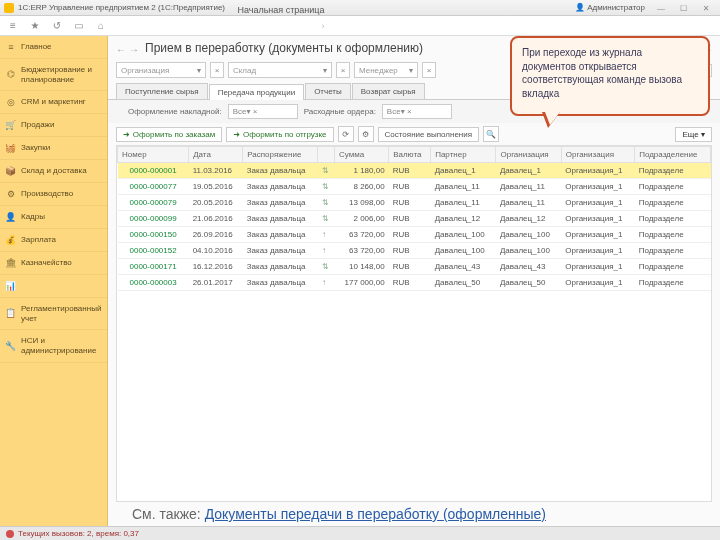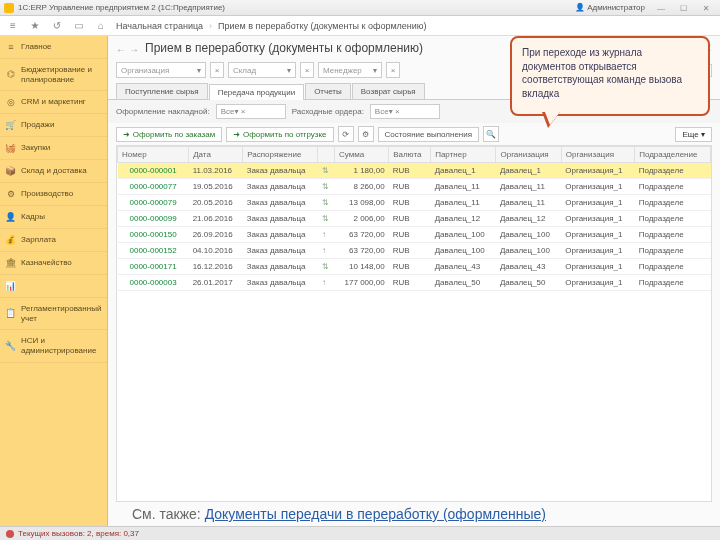--- a/index.html
+++ b/index.html
@@ -6,21 +6,21 @@
 body { width: 720px; height: 540px; overflow: hidden; background: #f0f0f0; font-size: 9px; color: #333; }
 
 .titlebar { height: 16px; background: linear-gradient(#f5f5f5,#e8e8e8); border-bottom: 1px solid #ccc; display: flex; align-items: center; padding: 0 4px; }
 .titlebar .appicon { width: 10px; height: 10px; background: #fbbd08; border-radius: 2px; margin-right: 4px; }
 .titlebar .title { font-size: 8px; color: #555; flex: 1; }
 .titlebar .wbtns span { display: inline-block; width: 20px; text-align: center; font-size: 8px; color: #888; }
 .titlebar .admin { font-size: 8px; color: #555; margin-right: 6px; }
 
 .toolbar { height: 20px; background: #fff; border-bottom: 1px solid #ddd; display: flex; align-items: center; padding: 0 6px; gap: 8px; }
 .toolbar .tbtn { width: 14px; height: 14px; color: #888; font-size: 10px; display: flex; align-items: center; justify-content: center; }
-.toolbar .breadcrumb { font-size: 9px; color: #555; display: flex; align-items: flex-end; gap: 6px; }
+.toolbar .breadcrumb { font-size: 9px; color: #555; display: flex; align-items: flex-end; gap: 6px; flex-direction: column; }
 .toolbar .breadcrumb .sep { color: #bbb; }
 
 .main { display: flex; height: 490px; }
 .sidebar { width: 108px; background: #fed87f; border-right: 1px solid #e0c060; overflow: hidden; }
 .sidebar .item { display: flex; align-items: center; padding: 6px 6px; font-size: 8px; color: #5a4a20; border-bottom: 1px solid rgba(0,0,0,0.05); line-height: 1.2; gap: 5px; }
 .sidebar .item .sicon { width: 10px; height: 10px; flex-shrink: 0; display: flex; align-items: center; justify-content: center; color: #7a6530; font-size: 9px; }
 
 .content { flex: 1; background: #fafafa; position: relative; display: flex; flex-direction: column; }
 .page-header { display: flex; align-items: center; padding: 5px 8px; gap: 6px; }
 .page-header .arrows { color: #999; font-size: 10px; display: flex; gap: 3px; }
@@ -30,21 +30,21 @@
 .filters { display: flex; gap: 4px; padding: 2px 8px; align-items: center; }
 .filters .fcombo { border: 1px solid #ccc; background: #fff; height: 16px; font-size: 8px; color: #999; padding: 0 4px; display: flex; align-items: center; position: relative; }
 .filters .fcombo .dd { margin-left: auto; color: #888; }
 .filters .fx { width: 14px; height: 16px; border: 1px solid #ccc; background: #fff; font-size: 8px; color: #888; display: flex; align-items: center; justify-content: center; }
 .filters .more { margin-left: auto; border: 1px solid #ccc; background: #fff; padding: 1px 6px; font-size: 8px; color: #555; }
 
 .tabs { display: flex; padding: 3px 8px 0; gap: 0; border-bottom: 1px solid #ccc; }
 .tabs .tab { padding: 3px 8px; font-size: 8px; color: #555; border: 1px solid transparent; border-bottom: none; background: #f0f0f0; border-color: #ccc; margin-right: 1px; }
 .tabs .tab.active { background: #fff; border-color: #ccc; position: relative; top: 1px; }
 
-.subfilter { display: flex; gap: 6px; padding: 4px 8px; align-items: center; background: #f5f5f5; }
+.subfilter { display: flex; gap: 6px; padding: 4px 20px; align-items: center; background: #f5f5f5; }
 .subfilter .lbl { font-size: 8px; color: #666; }
 .subfilter .combo2 { border: 1px solid #ccc; background: #fff; height: 15px; padding: 0 4px; font-size: 8px; color: #888; display: flex; align-items: center; }
 
 .actions { display: flex; gap: 4px; padding: 3px 8px; align-items: center; }
 .actions .abtn { border: 1px solid #ccc; background: #fff; padding: 2px 6px; font-size: 8px; color: #2a7a2a; display: flex; align-items: center; gap: 3px; }
 .actions .abtn .ai { color: #2a7a2a; font-size: 8px; }
 .actions .ibtn { width: 16px; height: 16px; border: 1px solid #ccc; background: #fff; font-size: 8px; color: #666; display: flex; align-items: center; justify-content: center; }
 .actions .dropdown { border: 1px solid #ccc; background: #fff; padding: 2px 6px; font-size: 8px; margin-left: auto; }
 
 .grid-wrap { flex: 1; overflow: auto; margin: 0 8px; border: 1px solid #ddd; background: #fff; }
@@ -157,21 +157,21 @@
       <h1>Прием в переработку (документы к оформлению)</h1>
       <div class="close">✕</div>
     </div>
 
     <div class="filters">
       <div class="fcombo" style="width:90px">
           <span>Организация</span>
           <span class="dd">▾</span>
         </div>
       <div class="fx">×</div>
-      <div class="fcombo" style="width:68px">
+      <div class="fcombo" style="width:104px">
           <span>Склад</span>
           <span class="dd">▾</span>
         </div>
       <div class="fx">×</div>
       <div class="fcombo" style="width:64px">
           <span>Менеджер</span>
           <span class="dd">▾</span>
         </div>
       <div class="fx">×</div>
       <div class="more">Еще ▾</div>

